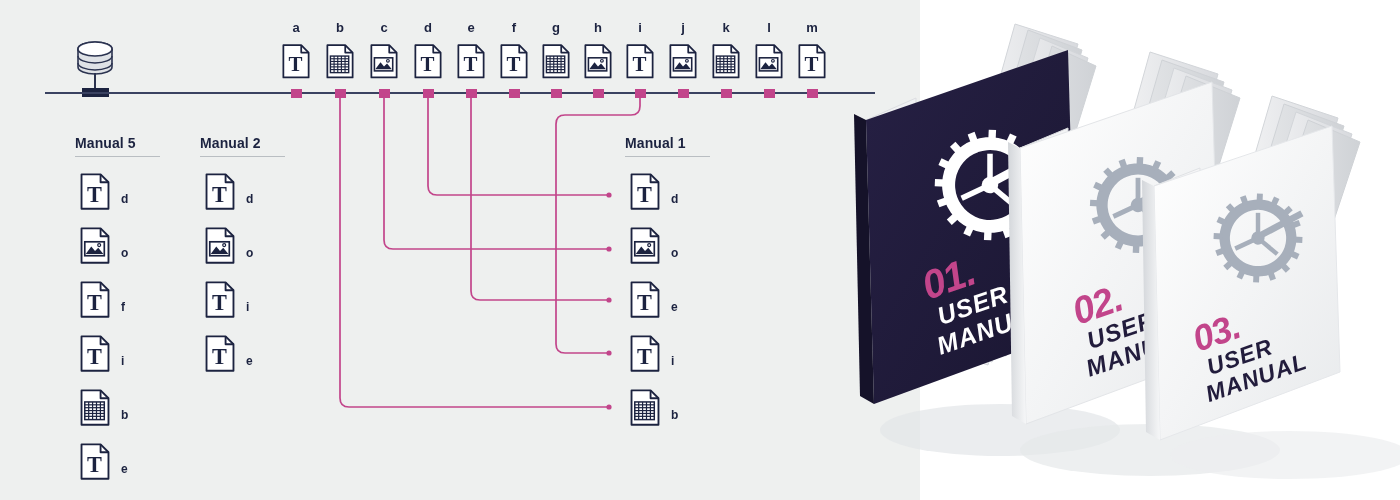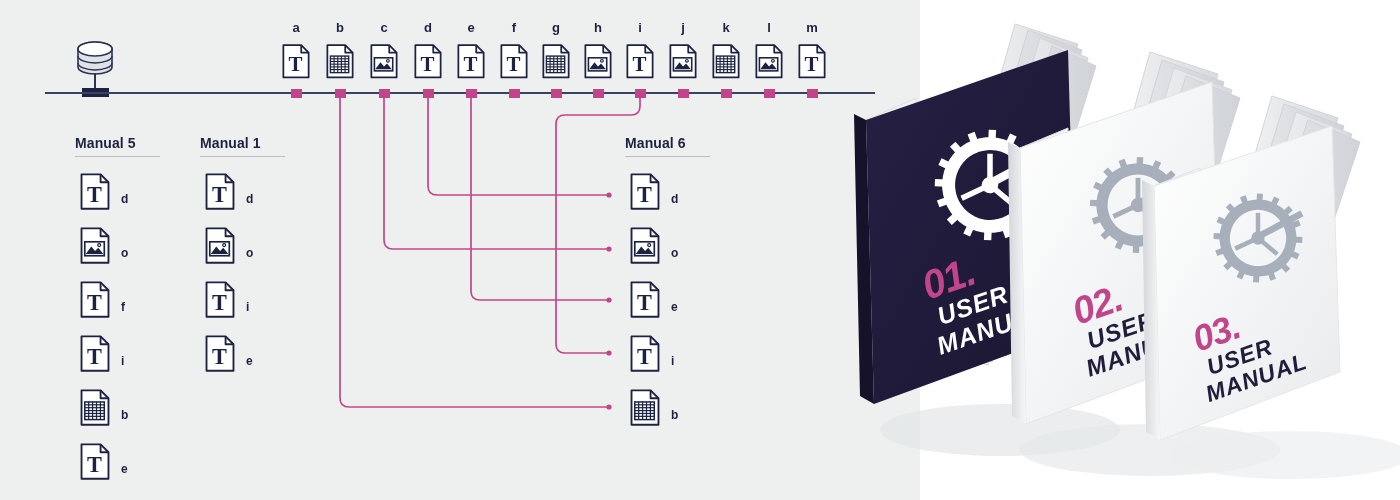--- a/index.html
+++ b/index.html
@@ -266,21 +266,21 @@
               <line y1="15" y2="34" x1="22.8" x2="22.8" stroke="#1c2340" stroke-width="1.3"></line>
             </g>
           </svg></div>
         <div class="item-letter" style="left: 121px; top: 408px;">b</div>
         <div class="doc-ico" style="left: 79px; top: 442px;"><svg width="32" height="39.04" viewBox="0 0 34 42">
             <path d="M2.5 2.5 H23 L31.5 11 V39.5 H2.5 Z" fill="#ffffff" stroke="#1c2340" stroke-width="2" stroke-linejoin="round"></path>
             <path d="M23 2.5 V11 H31.5" fill="none" stroke="#1c2340" stroke-width="2" stroke-linejoin="round"></path>
             <text x="16.5" y="32" text-anchor="middle" font-family="'Liberation Serif', serif" font-size="24" font-weight="bold" fill="#1c2340">T</text>
           </svg></div>
         <div class="item-letter" style="left: 121px; top: 462px;">e</div>
-        <div class="col-title" style="left: 200px; top: 135px;">Manual 1</div>
+        <div class="col-title" style="left: 200px; top: 135px;">Manual 2</div>
         <div class="col-rule" style="left: 200px; top: 156px; width: 85px;"></div>
         <div class="doc-ico" style="left: 204px; top: 172px;"><svg width="32" height="39.04" viewBox="0 0 34 42">
             <path d="M2.5 2.5 H23 L31.5 11 V39.5 H2.5 Z" fill="#ffffff" stroke="#1c2340" stroke-width="2" stroke-linejoin="round"></path>
             <path d="M23 2.5 V11 H31.5" fill="none" stroke="#1c2340" stroke-width="2" stroke-linejoin="round"></path>
             <text x="16.5" y="32" text-anchor="middle" font-family="'Liberation Serif', serif" font-size="24" font-weight="bold" fill="#1c2340">T</text>
           </svg></div>
         <div class="item-letter" style="left: 246px; top: 192px;">d</div>
         <div class="doc-ico" style="left: 204px; top: 226px;"><svg width="32" height="39.04" viewBox="0 0 34 42">
             <path d="M2.5 2.5 H23 L31.5 11 V39.5 H2.5 Z" fill="#ffffff" stroke="#1c2340" stroke-width="2" stroke-linejoin="round"></path>
             <path d="M23 2.5 V11 H31.5" fill="none" stroke="#1c2340" stroke-width="2" stroke-linejoin="round"></path>
@@ -296,21 +296,21 @@
             <path d="M23 2.5 V11 H31.5" fill="none" stroke="#1c2340" stroke-width="2" stroke-linejoin="round"></path>
             <text x="16.5" y="32" text-anchor="middle" font-family="'Liberation Serif', serif" font-size="24" font-weight="bold" fill="#1c2340">T</text>
           </svg></div>
         <div class="item-letter" style="left: 246px; top: 300px;">i</div>
         <div class="doc-ico" style="left: 204px; top: 334px;"><svg width="32" height="39.04" viewBox="0 0 34 42">
             <path d="M2.5 2.5 H23 L31.5 11 V39.5 H2.5 Z" fill="#ffffff" stroke="#1c2340" stroke-width="2" stroke-linejoin="round"></path>
             <path d="M23 2.5 V11 H31.5" fill="none" stroke="#1c2340" stroke-width="2" stroke-linejoin="round"></path>
             <text x="16.5" y="32" text-anchor="middle" font-family="'Liberation Serif', serif" font-size="24" font-weight="bold" fill="#1c2340">T</text>
           </svg></div>
         <div class="item-letter" style="left: 246px; top: 354px;">e</div>
-        <div class="col-title" style="left: 625px; top: 135px;">Manual 6</div>
+        <div class="col-title" style="left: 625px; top: 135px;">Manual 1</div>
         <div class="col-rule" style="left: 625px; top: 156px; width: 85px;"></div>
         <div class="doc-ico" style="left: 629px; top: 172px;"><svg width="32" height="39.04" viewBox="0 0 34 42">
             <path d="M2.5 2.5 H23 L31.5 11 V39.5 H2.5 Z" fill="#ffffff" stroke="#1c2340" stroke-width="2" stroke-linejoin="round"></path>
             <path d="M23 2.5 V11 H31.5" fill="none" stroke="#1c2340" stroke-width="2" stroke-linejoin="round"></path>
             <text x="16.5" y="32" text-anchor="middle" font-family="'Liberation Serif', serif" font-size="24" font-weight="bold" fill="#1c2340">T</text>
           </svg></div>
         <div class="item-letter" style="left: 671px; top: 192px;">d</div>
         <div class="doc-ico" style="left: 629px; top: 226px;"><svg width="32" height="39.04" viewBox="0 0 34 42">
             <path d="M2.5 2.5 H23 L31.5 11 V39.5 H2.5 Z" fill="#ffffff" stroke="#1c2340" stroke-width="2" stroke-linejoin="round"></path>
             <path d="M23 2.5 V11 H31.5" fill="none" stroke="#1c2340" stroke-width="2" stroke-linejoin="round"></path>

